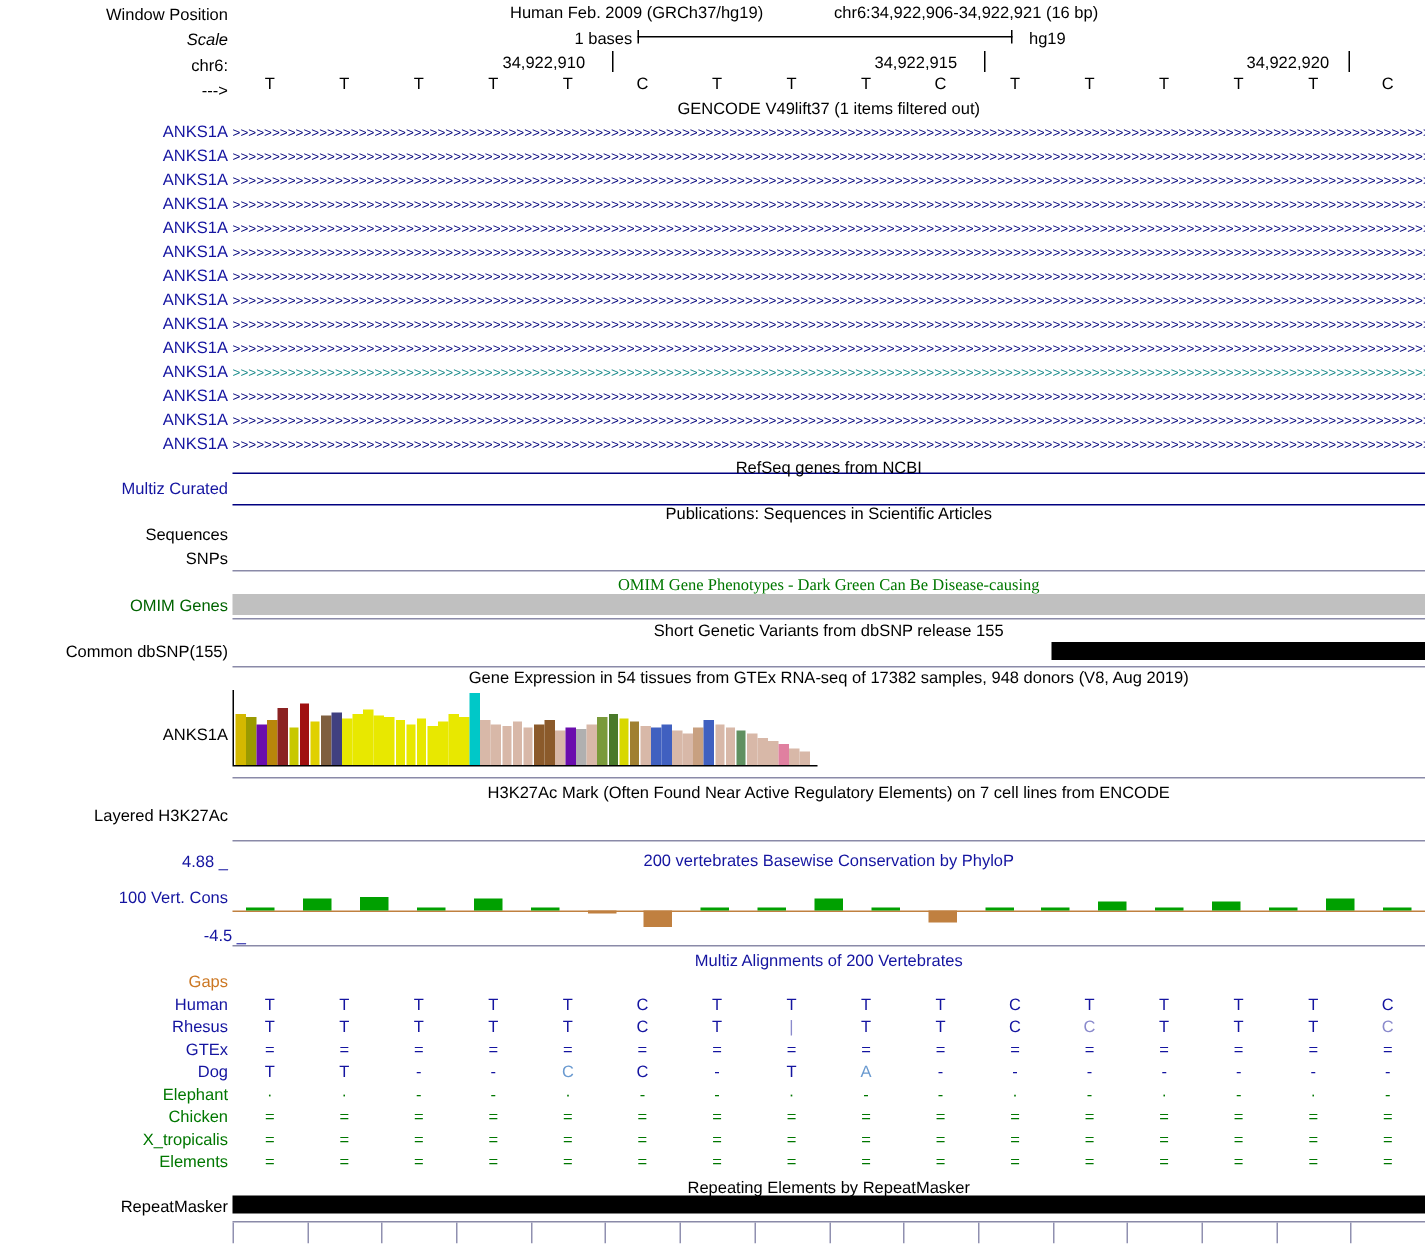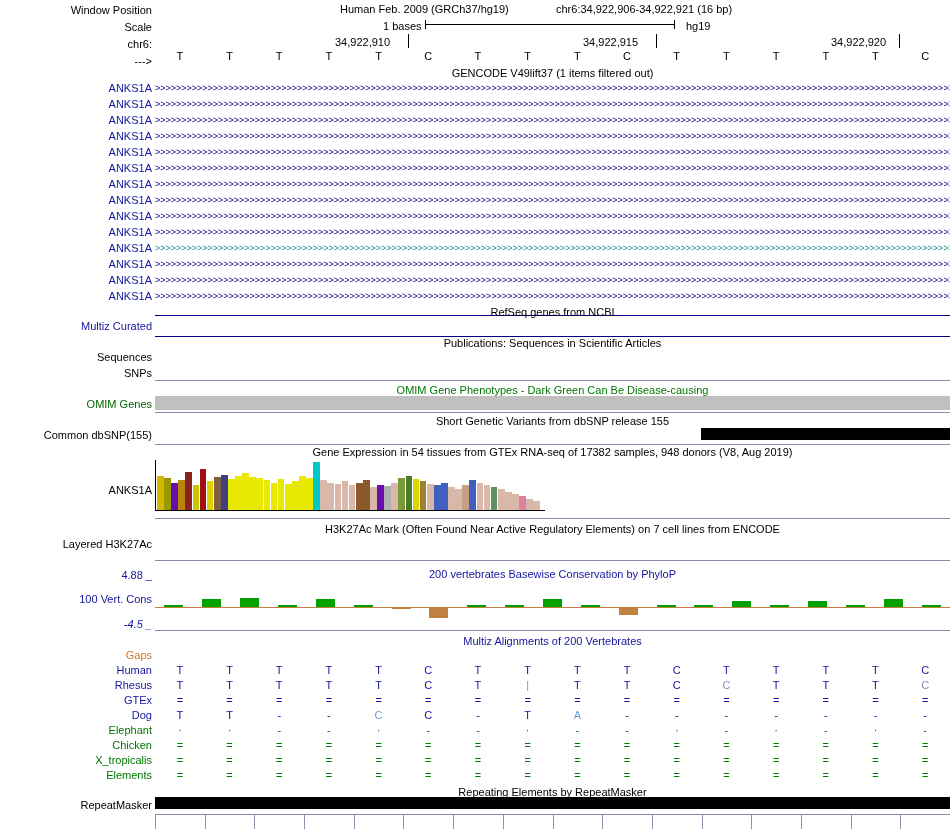--- a/index.html
+++ b/index.html
@@ -26,21 +26,21 @@
   .bar{position:absolute;bottom:0;width:7px;}
   .consbox{position:absolute;background:#00a000;}
   .repeat{position:absolute;left:155px;height:12px;background:#000;}
   .species{position:absolute;font-size:11px;line-height:15px;}
   .sym{position:absolute;text-align:center;font-size:11px;width:22px;line-height:15px;}
 </style>
 </head>
 <body>
 
 <div class="lbl" style="left:0;top:4px;width:152px;">Window Position</div>
-<div class="lbl" style="left:0;top:21px;width:152px;">Scale</div>
+<div class="lbl" style="left:0;top:21px;width:152px;font-style:italic;">Scale</div>
 <div class="lbl" style="left:0;top:38px;width:152px;">chr6:</div>
 <div class="lbl" style="left:0;top:55px;width:152px;">---&gt;</div>
 
 <div style="position:absolute;left:340px;top:3px;font-size:11px;">Human Feb. 2009 (GRCh37/hg19)</div>
 <div style="position:absolute;left:556px;top:3px;font-size:11px;">chr6:34,922,906-34,922,921 (16 bp)</div>
 
 <div style="position:absolute;left:383px;top:20px;font-size:11px;">1 bases</div>
 <div style="position:absolute;left:686px;top:20px;font-size:11px;">hg19</div>
 
 <div style="position:absolute;left:425px;top:24px;width:250px;height:1px;background:#000;"></div>
@@ -110,21 +110,21 @@
 <div class="hline" style="top:315px;background:#000080;"></div>
 <div class="lbl blue" style="left:0;top:320px;width:152px;">Multiz Curated</div>
 <div class="ctext" style="top:306px;">RefSeq genes from NCBI</div>
 <div class="hline" style="top:336px;background:#000080;"></div>
 
 <div class="ctext" style="top:337px;">Publications: Sequences in Scientific Articles</div>
 <div class="lbl" style="left:0;top:351px;width:152px;">Sequences</div>
 <div class="lbl" style="left:0;top:367px;width:152px;">SNPs</div>
 <div class="hline" style="top:380px;background:#8a8aa8;"></div>
 
-<div class="ctext green" style="top:384px;">OMIM Gene Phenotypes - Dark Green Can Be Disease-causing</div>
+<div class="ctext green" style="top:384px;font-family:Liberation Serif, serif;">OMIM Gene Phenotypes - Dark Green Can Be Disease-causing</div>
 <div class="lbl dkgreen" style="left:0;top:398px;width:152px;">OMIM Genes</div>
 <div style="position:absolute;left:155px;top:396px;width:795px;height:14px;background:#c0c0c0;"></div>
 <div class="hline" style="top:412px;"></div>
 
 <div class="ctext" style="top:415px;">Short Genetic Variants from dbSNP release 155</div>
 <div class="lbl" style="left:0;top:429px;width:152px;">Common dbSNP(155)</div>
 <div style="position:absolute;left:701px;top:428px;width:249px;height:12px;background:#000;"></div>
 <div class="hline" style="top:444px;"></div>
 
 <div class="ctext" style="top:446px;">Gene Expression in 54 tissues from GTEx RNA-seq of 17382 samples, 948 donors (V8, Aug 2019)</div>
@@ -189,21 +189,21 @@
 <div style="position:absolute;left:155px;top:460px;width:1px;height:50px;background:#000;"></div>
 <div class="hline" style="top:518px;"></div>
 
 <div class="ctext" style="top:523px;">H3K27Ac Mark (Often Found Near Active Regulatory Elements) on 7 cell lines from ENCODE</div>
 <div class="lbl" style="left:0;top:538px;width:152px;">Layered H3K27Ac</div>
 <div class="hline" style="top:560px;"></div>
 
 <div class="ctext blue" style="top:568px;">200 vertebrates Basewise Conservation by PhyloP</div>
 <div class="lbl blue" style="left:0;top:569px;width:152px;">4.88 _</div>
 <div class="lbl blue" style="left:0;top:593px;width:152px;">100 Vert. Cons</div>
-<div class="lbl blue" style="left:0;top:618px;width:152px;font-style:italic;">-4.5 _</div>
+<div class="lbl blue" style="left:12px;top:618px;width:152px;">-4.5 _</div>
 <div style="position:absolute;left:155px;top:607px;width:795px;height:1px;background:#c08040;"></div>
 <div id="consplot" style="position:absolute;left:155px;top:585px;width:795px;height:36px;">
     <div class="consbox" style="top: 20px; background: rgb(0, 160, 0); height: 2px; left: 9.46429px; width: 18.9286px;"></div>
     <div class="consbox" style="top: 13.6px; background: rgb(0, 160, 0); height: 8.4px; left: 47.3214px; width: 18.9286px;"></div>
     <div class="consbox" style="top: 12.9px; background: rgb(0, 160, 0); height: 9.1px; left: 85.1786px; width: 18.9286px;"></div>
     <div class="consbox" style="top: 19.9px; background: rgb(0, 160, 0); height: 2.1px; left: 123.036px; width: 18.9286px;"></div>
     <div class="consbox" style="top: 14.3px; background: rgb(0, 160, 0); height: 7.7px; left: 160.893px; width: 18.9286px;"></div>
     <div class="consbox" style="top: 20px; background: rgb(0, 160, 0); height: 2px; left: 198.75px; width: 18.9286px;"></div>
     <div class="consbox" style="top: 22px; background: rgb(192, 128, 64); height: 2px; left: 236.607px; width: 18.9286px;"></div>
     <div class="consbox" style="top: 22px; background: rgb(192, 128, 64); height: 10.5px; left: 274.464px; width: 18.9286px;"></div>

